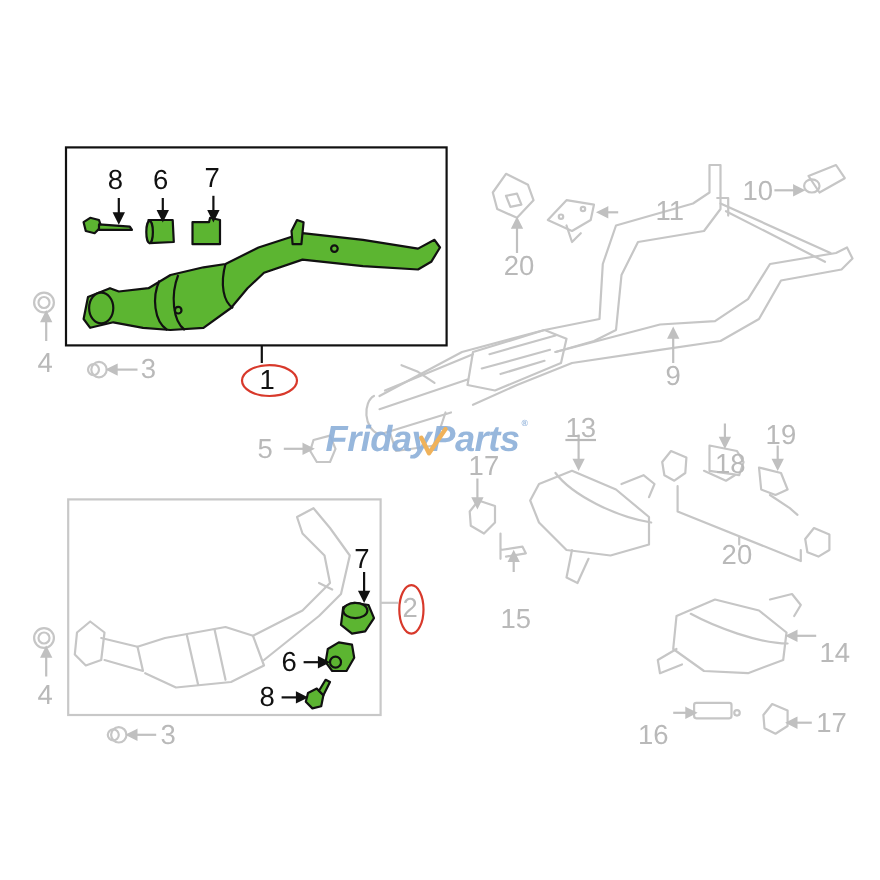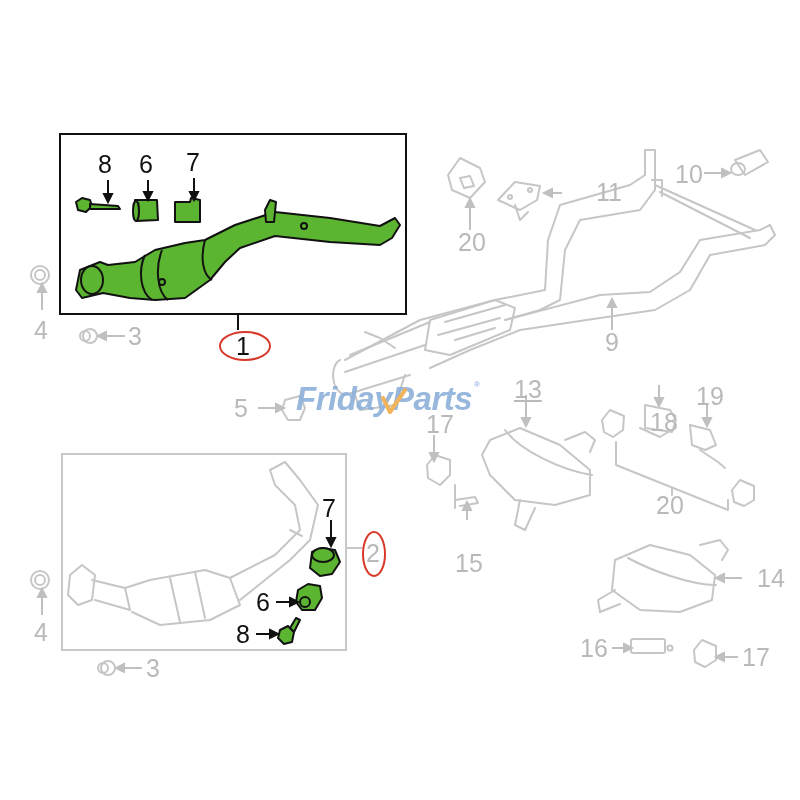--- a/index.html
+++ b/index.html
@@ -253,21 +253,21 @@
   <div class="lbl grey" style="left:34px;top:318px;">4</div>
   <div class="lbl grey" style="left:128px;top:324px;">3</div>
   <div class="lbl grey" style="left:34px;top:620px;">4</div>
   <div class="lbl grey" style="left:146px;top:656px;">3</div>
   <div class="lbl grey" style="left:234px;top:396px;">5</div>
   <div class="lbl grey" style="left:605px;top:330px;">9</div>
   <div class="lbl grey" style="left:675px;top:162px;">10</div>
   <div class="lbl grey" style="left:596px;top:180px;">11</div>
   <div class="lbl grey" style="left:458px;top:230px;">20</div>
   <div class="lbl grey" style="left:514px;top:377px;text-decoration:underline;">13</div>
-  <div class="lbl grey" style="left:745px;top:566px;margin-left:12px;">14</div>
+  <div class="lbl grey" style="left:745px;top:582px;">14</div>
   <div class="lbl grey" style="left:455px;top:551px;">15</div>
-  <div class="lbl grey" style="left:580px;top:636px;">16</div>
+  <div class="lbl grey" style="left:580px;top:656px;">16</div>
   <div class="lbl grey" style="left:426px;top:412px;">17</div>
   <div class="lbl grey" style="left:742px;top:645px;">17</div>
   <div class="lbl grey" style="left:650px;top:362px;margin-top:48px;">18</div>
   <div class="lbl grey" style="left:696px;top:384px;">19</div>
   <div class="lbl grey" style="left:656px;top:493px;">20</div>
 </div>
 
 </body></html>

